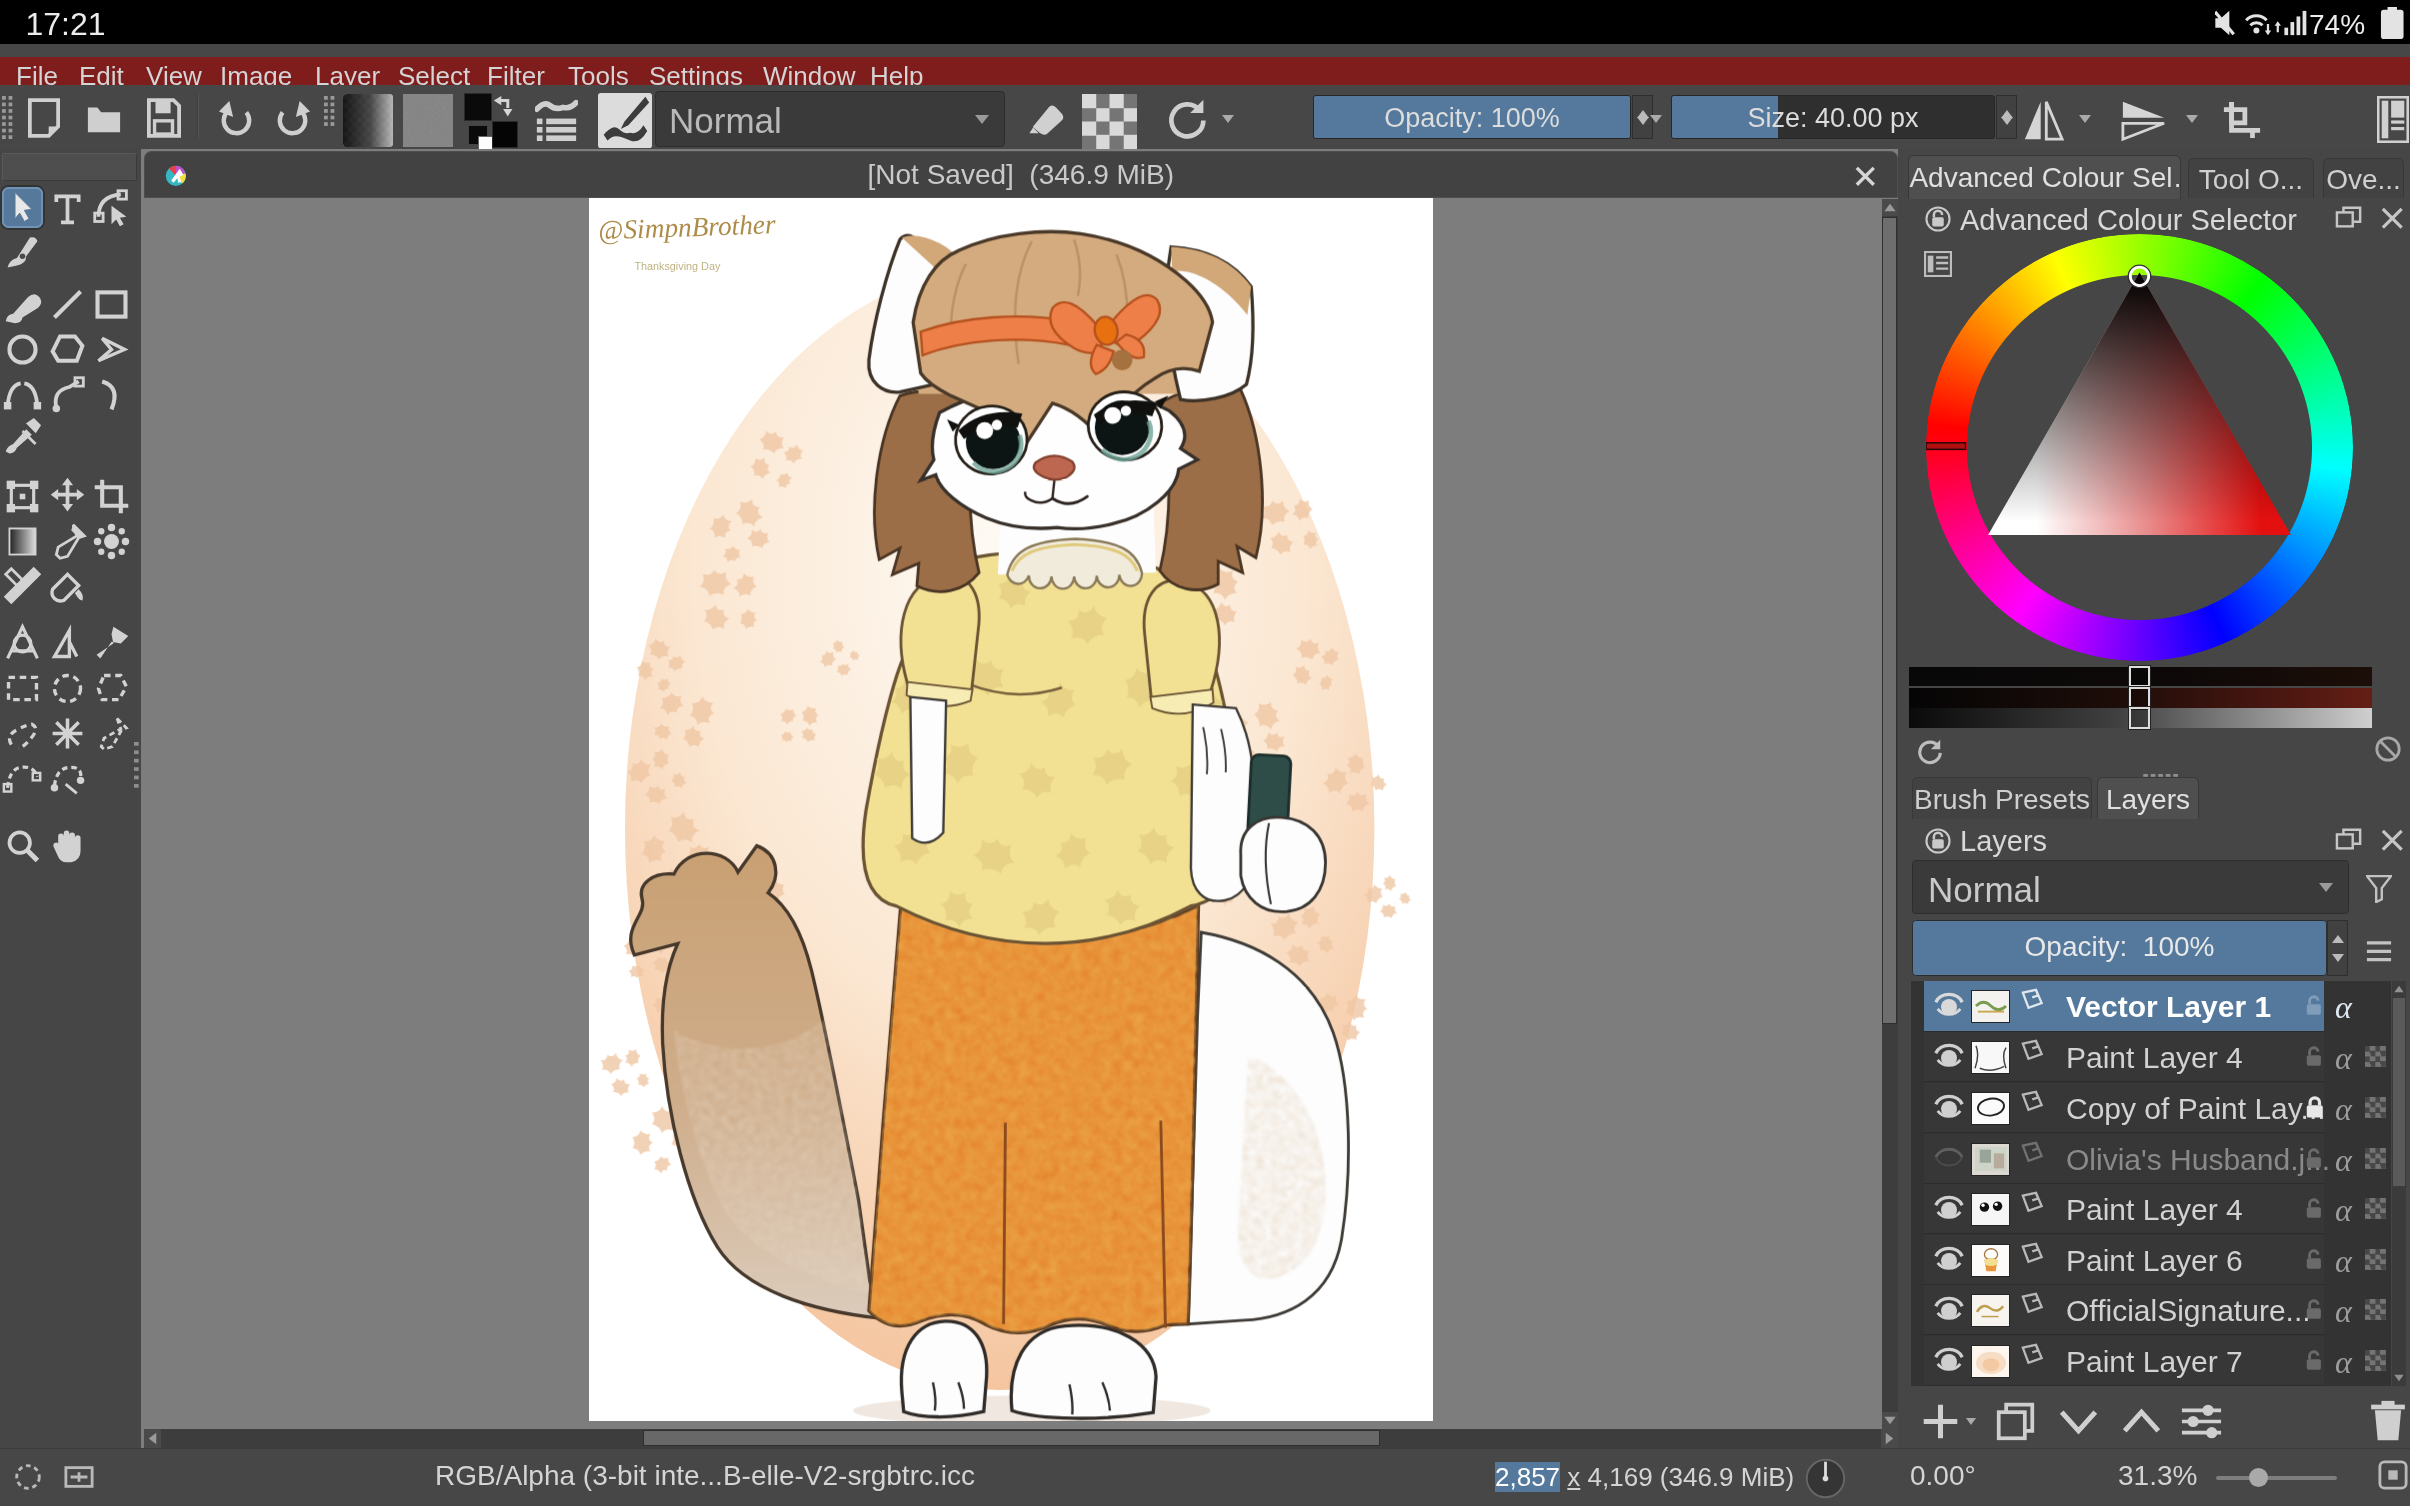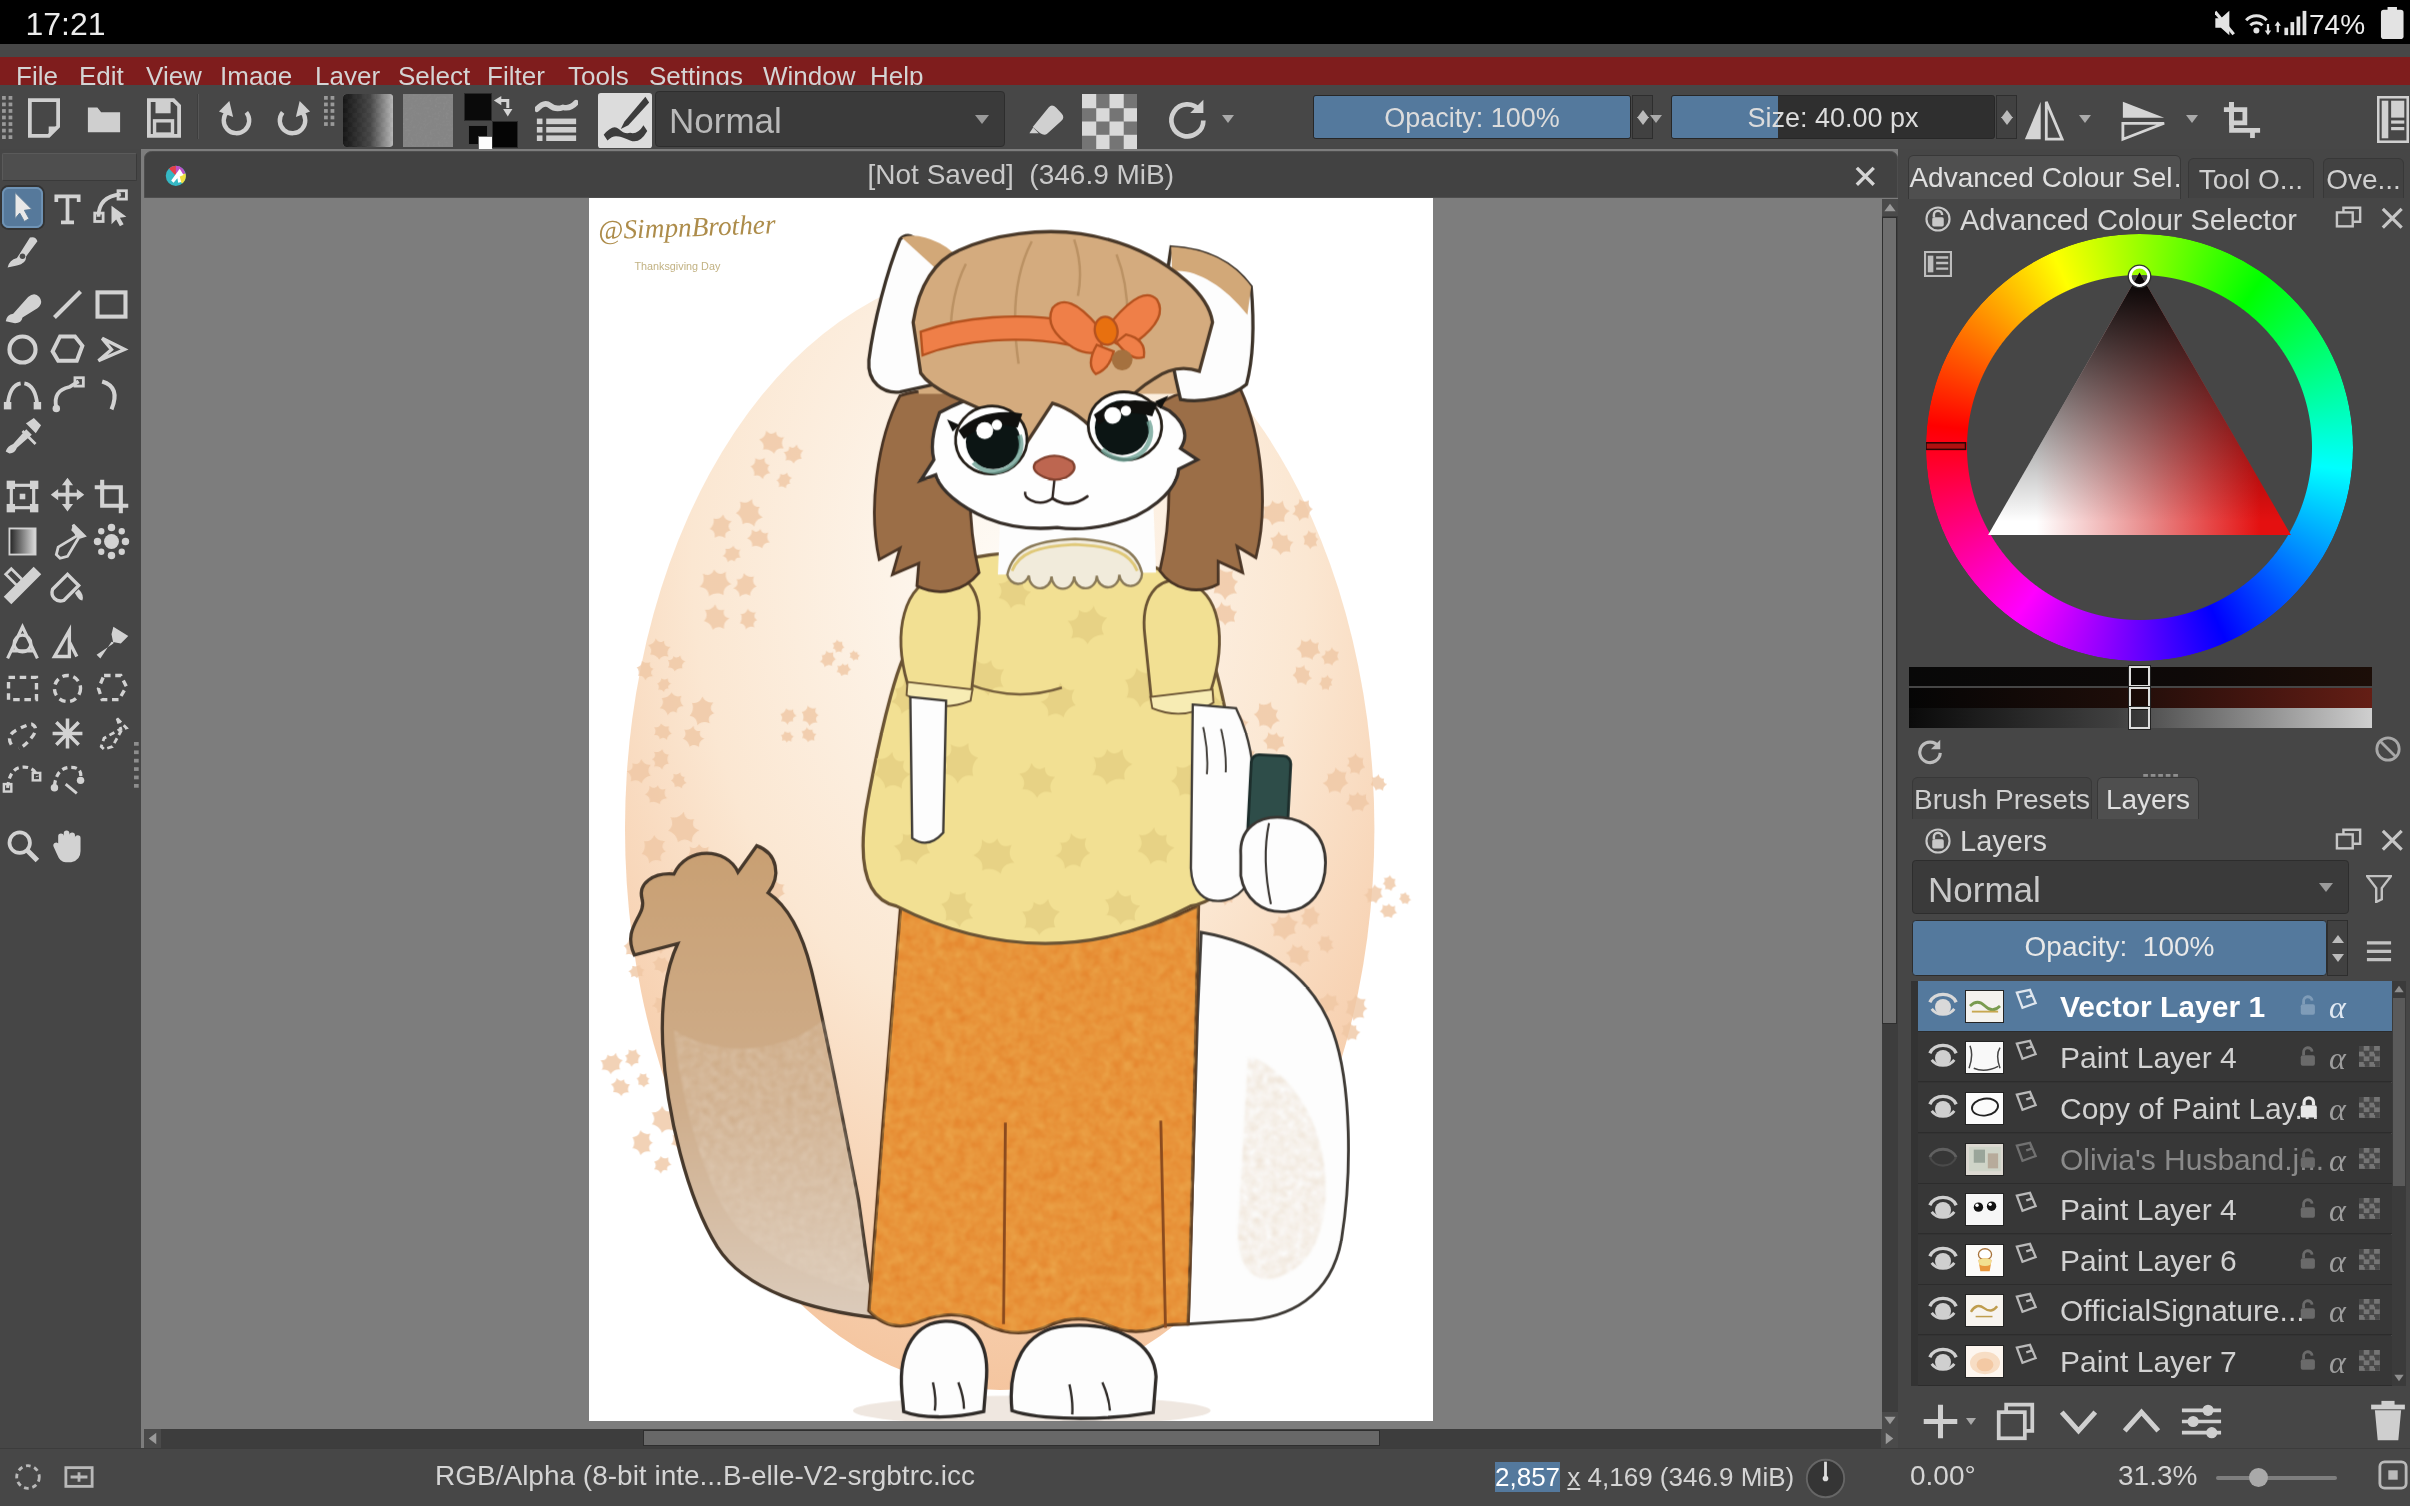--- a/index.html
+++ b/index.html
@@ -41,21 +41,21 @@
   .sbthumb { position:absolute; background:#5d5d5d; border:0.9px solid #2e2e2e; }
   .sbbtn { position:absolute; width:16px; height:17px; background:#4a4a4a; }
   
   #rdock { left:1898px; top:149px; width:512px; height:1299px; background:#464646; }
   .tab { position:absolute; font-size:28px; color:#cfcfcf; background:#424242; border:0.9px solid #383838; border-bottom:none; border-radius:5.6px 5.6px 0 0; text-align:center; white-space:nowrap; overflow:hidden; }
   .tab.on { background:#4f4f4f; color:#e0e0e0; }
   .dtitle { position:absolute; font-size:29px; color:#d8d8d8; }
   .combo { position:absolute; background:#3a3a3a; border:0.9px solid #2d2d2d; border-radius:3.8px; color:#c9c9c9; font-size:35px; }
   .combo:after { content:""; position:absolute; right:15px; top:50%; margin-top:-3.8px; border:7.5px solid transparent; border-top:9.4px solid #9a9a9a; }
   
-  .lrow { position:absolute; left:7px; width:480px; height:50px; background:#373737; }
+  .lrow { position:absolute; left:13px; width:400px; height:50px; background:#373737; }
   .lrow .nm { position:absolute; left:142px; top:8.5px; font-size:30px; color:#d2d2d2; white-space:nowrap; }
   .lrow { border-bottom:0.9px solid #2c2c2c; height:50px; }
   .eyi { position:absolute; left:8.5px; top:9.4px; width:32px; height:32px; }
   .thumb { position:absolute; left:47px; top:8.5px; width:39px; height:33px; border:0.9px solid #242424; overflow:hidden; }
   .pgi { position:absolute; left:96px; top:5.6px; width:24.5px; height:24.5px; }
   .lk { position:absolute; left:379px; top:12.2px; width:24.5px; height:24.5px; }
   .al { position:absolute; left:411px; top:7.5px; font-size:32px; font-style:italic; color:#9d9d9d; font-family:"Liberation Serif",serif; }
   .ck { position:absolute; left:441px; top:14px; width:21px; height:21px; opacity:.75;
      background:repeating-conic-gradient(#8a8a8a 0 25%, #4e4e4e 0 50%) 0 0/10.4px 10.4px; }
   
@@ -1049,21 +1049,21 @@
     </div>
   </div>
   <div id="statusbar" class="abs">
     <svg class="abs" style="left:12.2px;top:9.4px" width="32" height="38" viewBox="0 0 34 40">
         <circle cx="17" cy="20" r="12" fill="none" stroke="#b9b9b9" stroke-width="3" stroke-dasharray="5 4"></circle>
       </svg>
     <svg class="abs" style="left:64px;top:13px" width="30" height="30" viewBox="0 0 32 32">
         <rect x="2" y="6" width="28" height="20" fill="none" stroke="#b9b9b9" stroke-width="3"></rect>
         <path d="M7 16 h18 M16 11 v10" stroke="#b9b9b9" stroke-width="3"></path>
       </svg>
-    <span class="abs" style="left:435px;top:11.3px">RGB/Alpha (8-bit inte...B-elle-V2-srgbtrc.icc</span>
+    <span class="abs" style="left:435px;top:11.3px">RGB/Alpha (3-bit inte...B-elle-V2-srgbtrc.icc</span>
     <span class="abs" style="left:1495px;top:13px;font-size:26px"><span style="background:#54799d;color:#fff">2,857</span> <u>x</u> 4,169 (346.9 MiB)</span>
     <svg class="abs" style="left:1804px;top:7.5px" width="43" height="43" viewBox="0 0 46 46">
       <circle cx="23" cy="23" r="20" fill="#353535" stroke="#666" stroke-width="2"></circle>
       <path d="M23 23 L23 5" stroke="#ddd" stroke-width="3"></path>
       <circle cx="23" cy="23" r="3" fill="#ddd"></circle>
     </svg>
     <span class="abs" style="left:1910px;top:11.3px">0.00°</span>
     <span class="abs" style="left:2118px;top:11.3px">31.3%</span>
     <div class="abs" style="left:2216px;top:27px;width:121px;height:3.8px;background:#7e7e7e;border-radius:1.9px"></div>
     <div class="abs" style="left:2249px;top:19px;width:19px;height:19px;border-radius:50%;background:#a9a9a9"></div>

